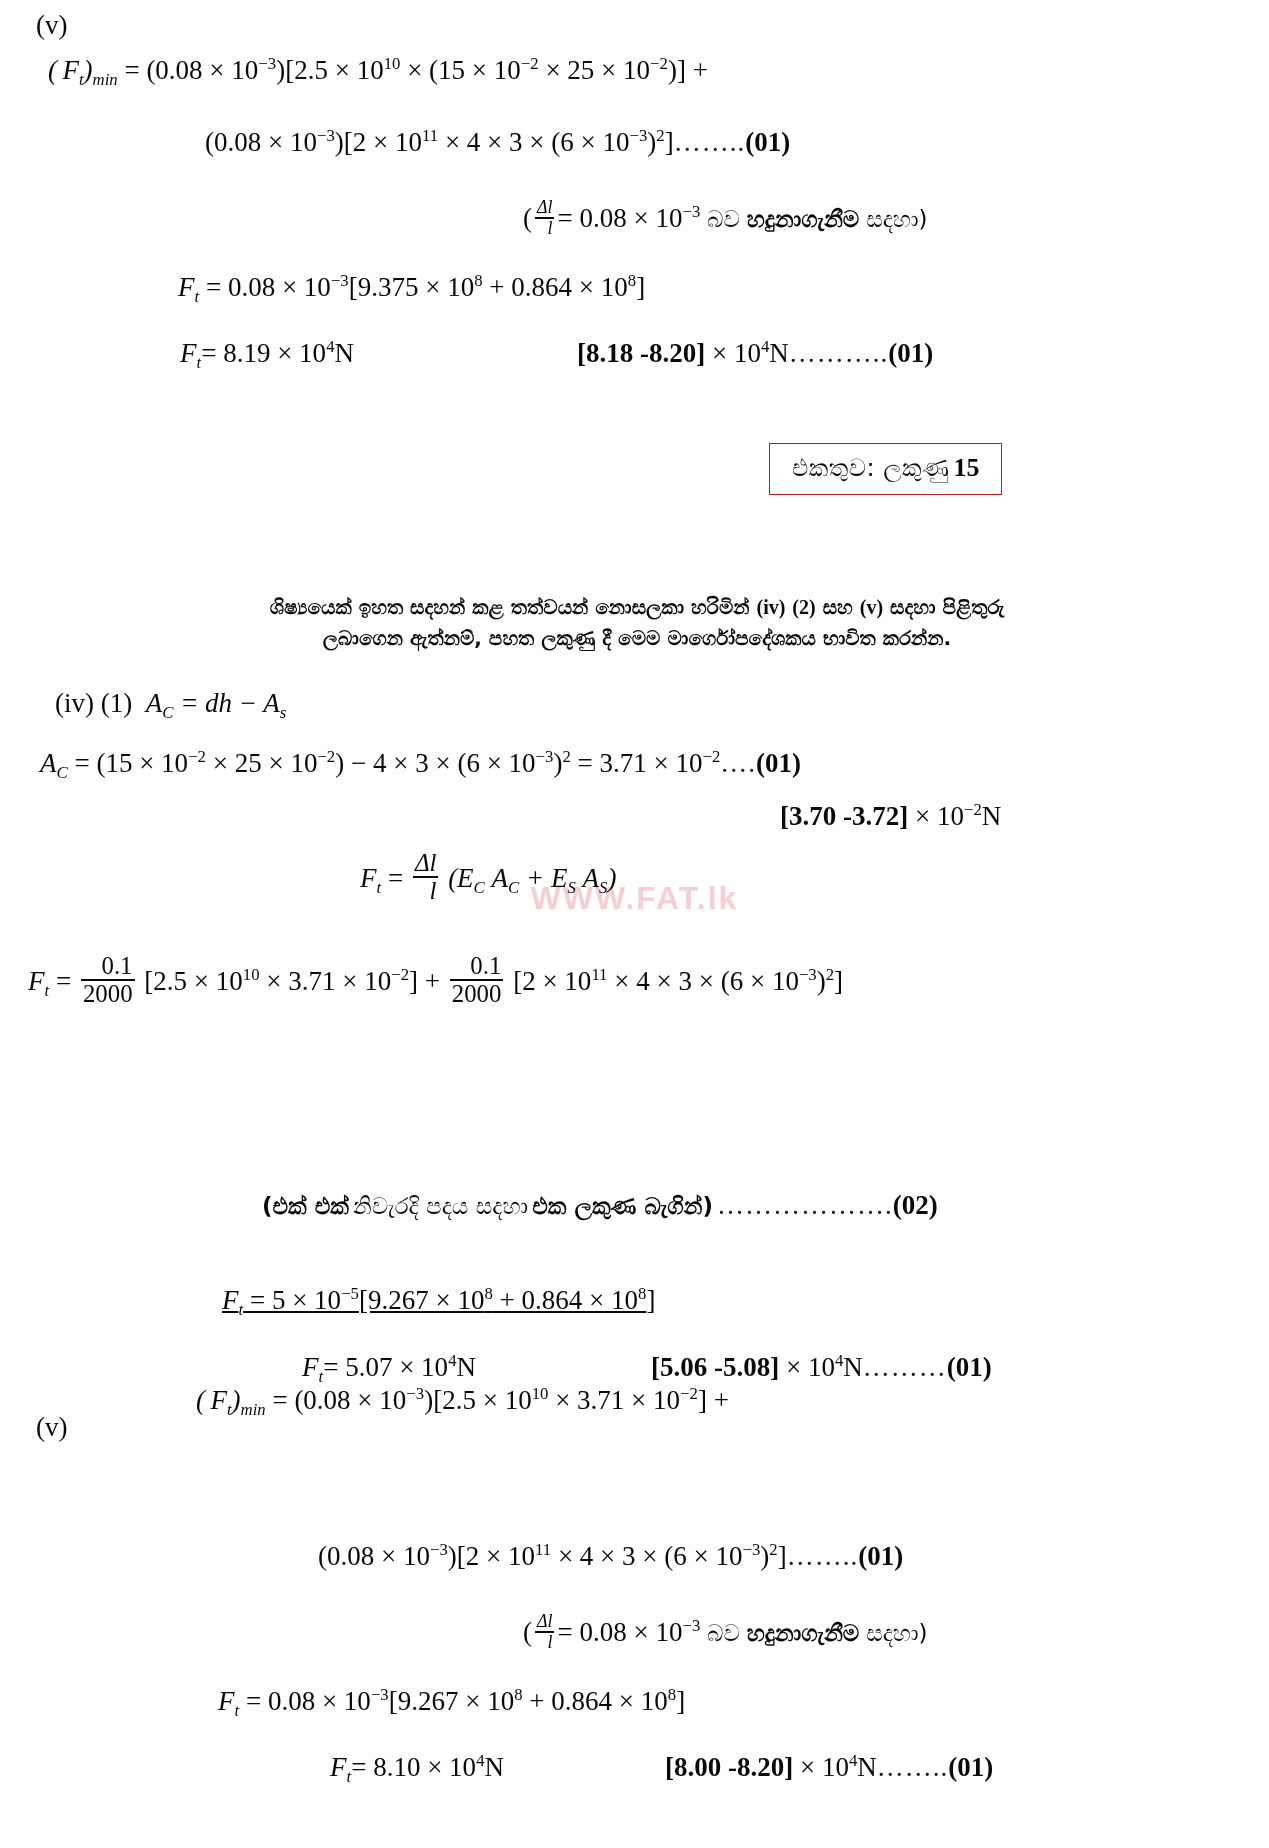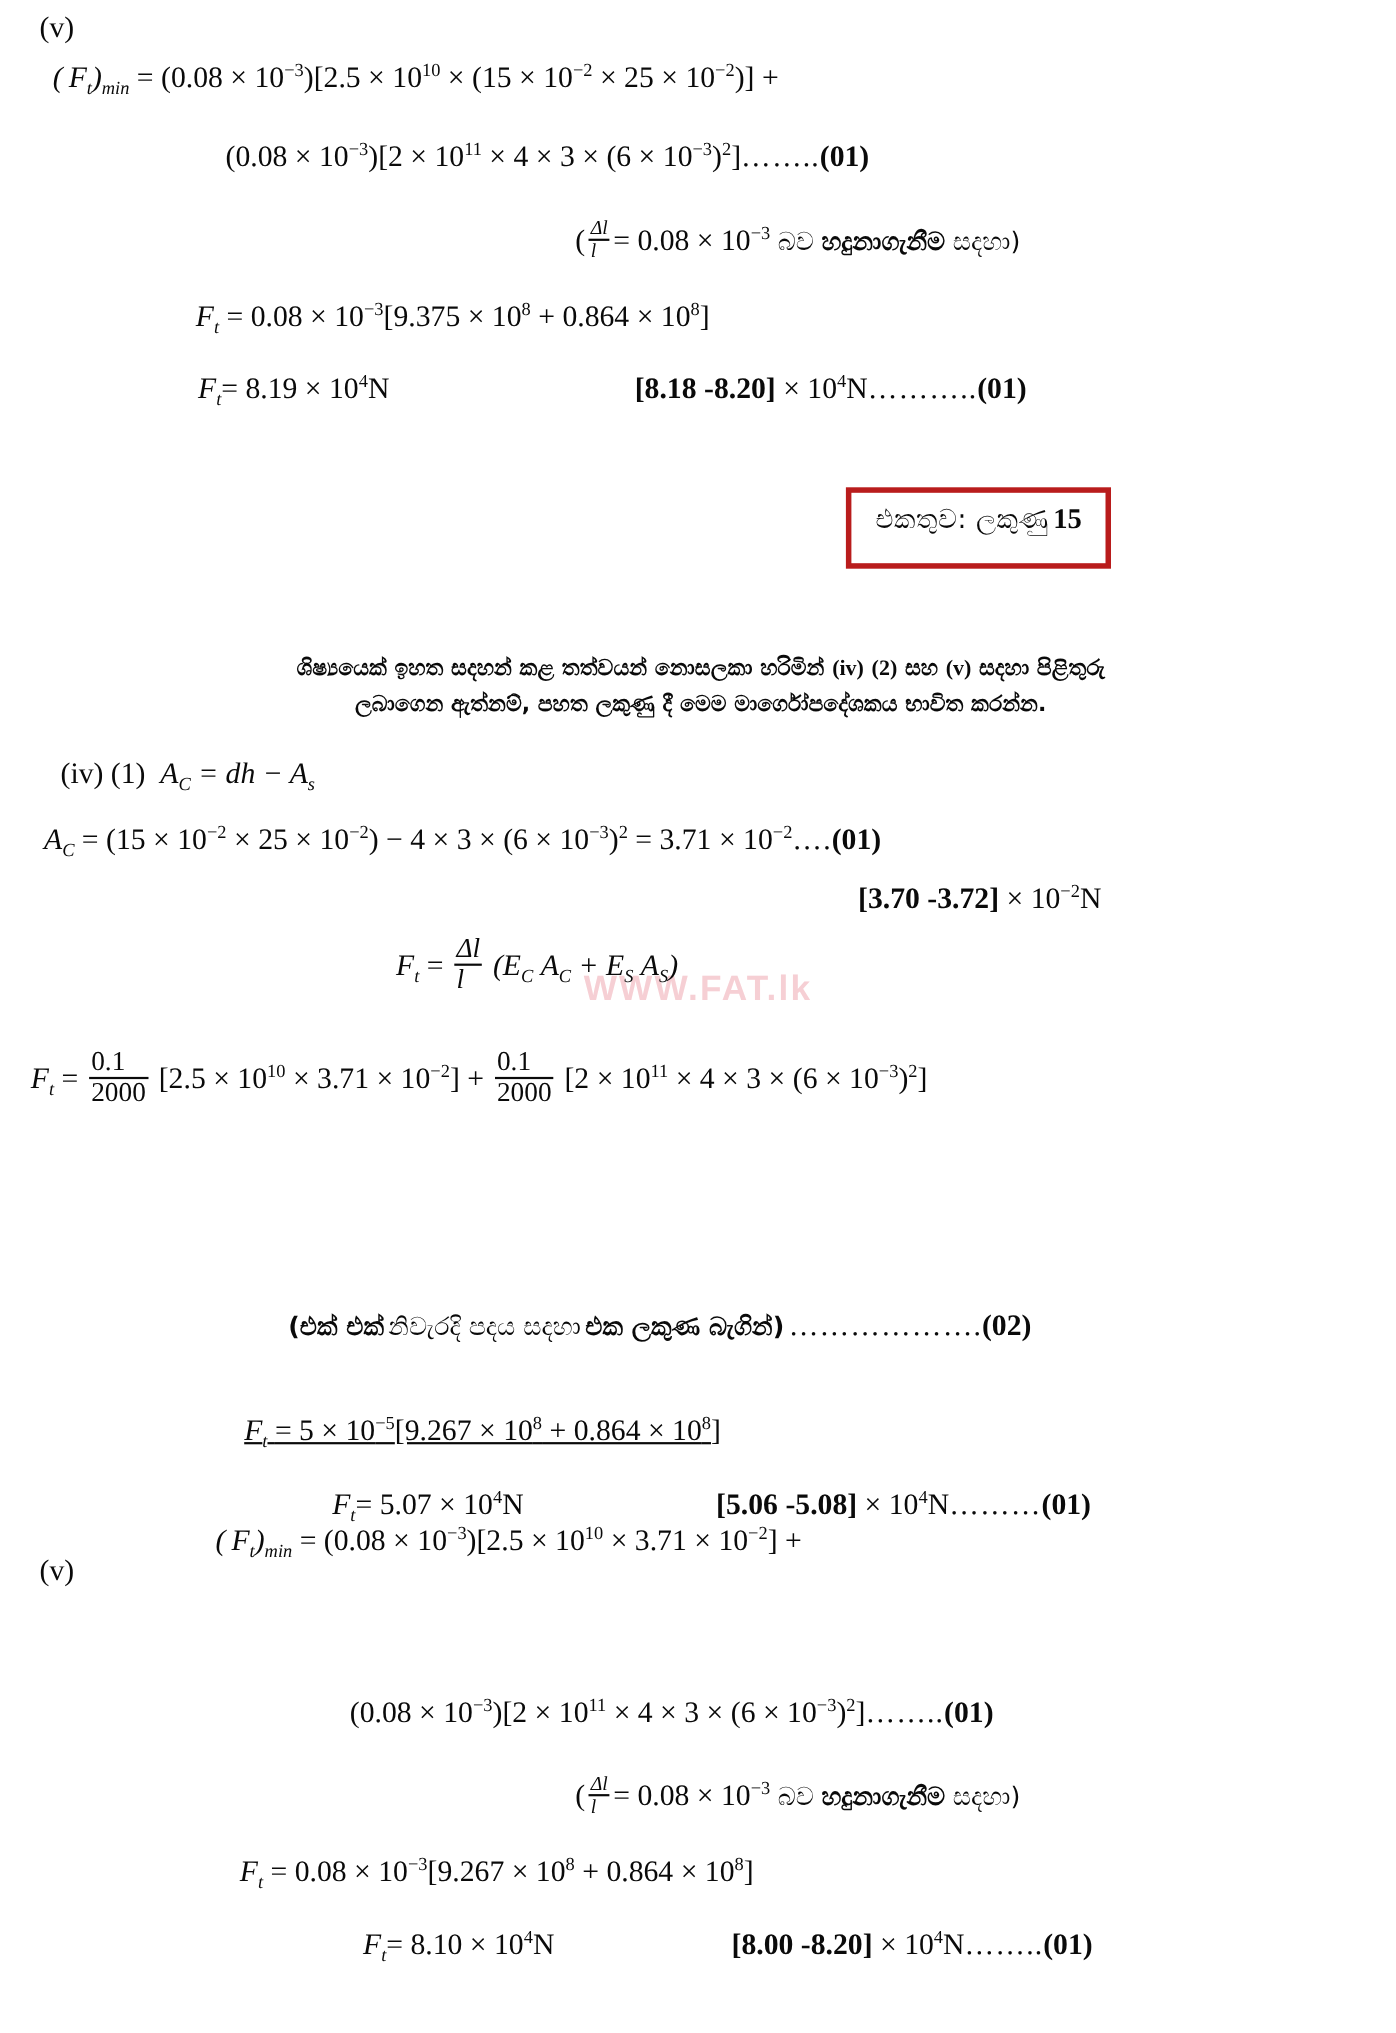--- a/index.html
+++ b/index.html
@@ -58,42 +58,42 @@
   }
 
   
   sup { font-size: 0.62em; vertical-align: super; line-height: 0; }
   sub { font-size: 0.62em; vertical-align: sub; line-height: 0; }
 
   
   .frac {
     display: inline-block;
     vertical-align: -0.45em;
-    text-align: left;
+    text-align: right;
     line-height: 1.05;
     margin: 0 3px;
   }
   .frac .num {
     display: block;
     font-size: 0.92em;
     padding: 0 2px;
   }
   .frac .den {
     display: block;
     border-top: 2px solid #0a0a0a;
     font-size: 0.92em;
     padding: 0 2px;
   }
   .frac.small { font-size: 0.72em; vertical-align: -0.35em; }
 
   
   .total-box {
     position: absolute;
-    border: 5px solid #b91c1c;
-    padding: 9px 22px 25px 22px;
+    border: 1px solid #b91c1c;
+    padding: 9px 22px 11px 22px;
     z-index: 3;
     background: #ffffff;
   }
   .total-box .tb-text {
     font-family: "DejaVu Sans", "Liberation Sans", sans-serif;
     font-size: 24px;
     letter-spacing: 0.5px;
   }
   .total-box .tb-num {
     font-family: "Liberation Serif", "DejaVu Serif", serif;

